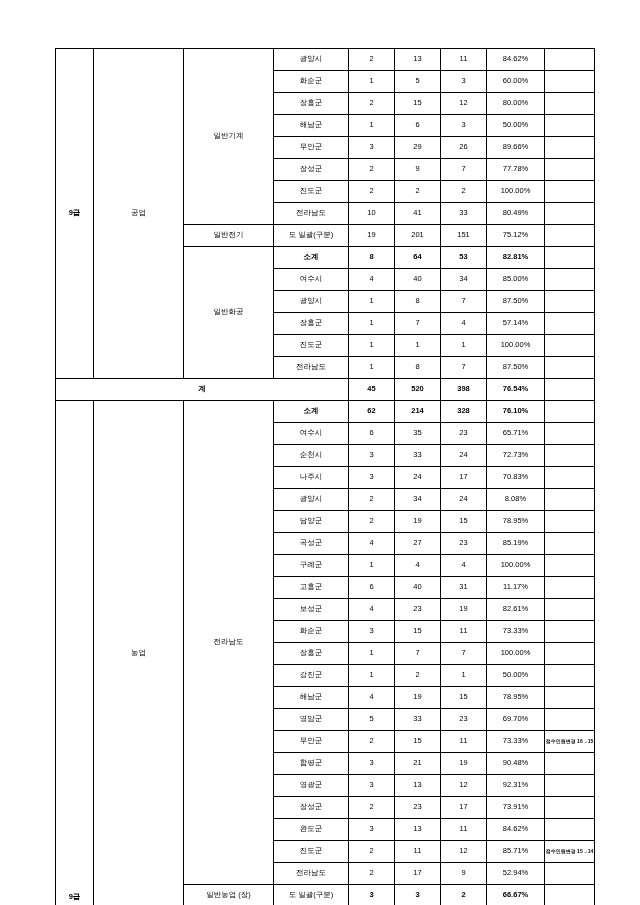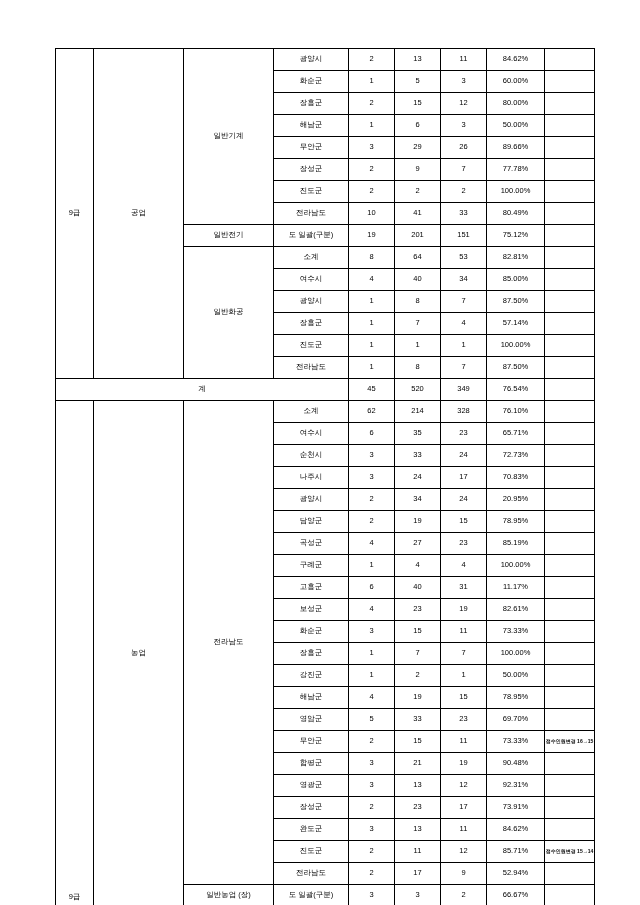--- a/index.html
+++ b/index.html
@@ -39,21 +39,21 @@
   }
   
   .c-grade  { width: 38px; }
   .c-field  { width: 90px; }
   .c-series { width: 90px; }
   .c-region { width: 75px; }
   .c-num    { width: 46px; }
   .c-rate   { width: 58px; }
   .c-note   { width: 50px; }
 
-  .bold { font-weight: normal; }
+  .bold { font-weight: bold; }
   .small-note {
     font-size: 5px;
     line-height: 1.1;
     font-weight: bold;
     white-space: normal;
     padding: 0 1px;
   }
 </style>
 </head>
 <body>
@@ -198,21 +198,21 @@
         <td>8</td>
         <td>7</td>
         <td>87.50%</td>
         <td></td>
       </tr>
 
       <tr>
         <td colspan="4" class="bold">계</td>
         <td class="bold">45</td>
         <td class="bold">520</td>
-        <td class="bold">349</td>
+        <td class="bold">398</td>
         <td class="bold">76.54%</td>
         <td></td>
       </tr>
 
       <tr>
         <td rowspan="23" class="bold" style="vertical-align: bottom; padding-bottom: 4px;">9급</td>
         <td rowspan="23">농업</td>
         <td rowspan="22">전라남도</td>
         <td class="bold">소계</td>
         <td class="bold">62</td>
@@ -243,21 +243,21 @@
         <td>24</td>
         <td>17</td>
         <td>70.83%</td>
         <td></td>
       </tr>
       <tr>
         <td>광양시</td>
         <td>2</td>
         <td>34</td>
         <td>24</td>
-        <td>20.95%</td>
+        <td>8.08%</td>
         <td></td>
       </tr>
       <tr>
         <td>담양군</td>
         <td>2</td>
         <td>19</td>
         <td>15</td>
         <td>78.95%</td>
         <td></td>
       </tr>

